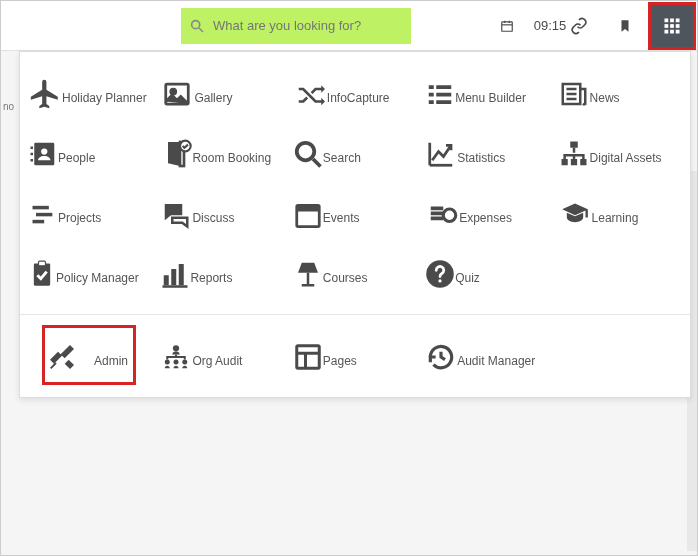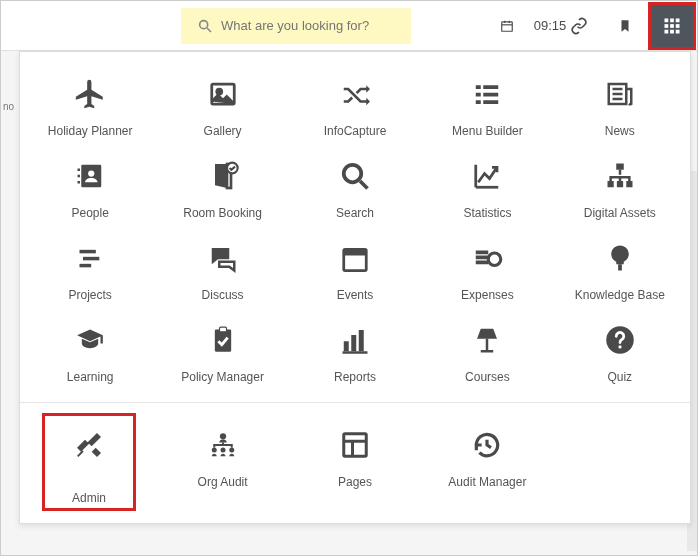--- a/index.html
+++ b/index.html
@@ -16,25 +16,25 @@
     display: flex;
     align-items: center;
     height: 50px;
     background: #fff;
     border-bottom: 1px solid #e0e0e0;
     padding: 0 0 0 0;
   }
   .searchbox {
     display: flex;
     align-items: center;
-    background: #fef9c3;
+    background: #bef264;
     height: 36px;
     margin-left: 180px;
     width: 230px;
-    padding: 0 16px;
+    padding: 0 8px;
     color: #888;
   }
   .searchbox input {
     border: none;
     background: transparent;
     outline: none;
     font-size: 13px;
     margin-left: 8px;
     width: 180px;
     color: #555;
@@ -73,21 +73,21 @@
     border: 1px solid #ddd;
     box-shadow: 0 2px 6px rgba(0,0,0,0.1);
   }
   .grid5 {
     display: grid;
     grid-template-columns: repeat(5, 1fr);
     padding: 10px 4px 12px 4px;
   }
   .cell {
     display: flex;
-    flex-direction: column;
+    flex-direction: row;
     align-items: center;
     justify-content: flex-start;
     padding: 10px 4px 6px 4px;
     cursor: pointer;
     text-align:center;
   }
   .cell .iconwrap {
     height: 44px;
     display:flex;align-items:center;justify-content:center;
     color:#4a4a4a;
@@ -321,29 +321,20 @@
       <div class="iconwrap">
         <svg width="34" height="30" viewBox="0 0 24 24" fill="#4a4a4a">
             <rect x="3" y="6" width="10" height="3"></rect>
             <rect x="3" y="10" width="10" height="3"></rect>
             <rect x="3" y="14" width="10" height="3"></rect>
             <circle cx="18" cy="13" r="5" fill="none" stroke="#4a4a4a" stroke-width="2.5"></circle>
           </svg>
       </div>
       <div class="lbl">Expenses</div>
     </div>
-    <div class="cell">
-      <div class="iconwrap">
-        <svg width="30" height="32" viewBox="0 0 24 24" fill="#4a4a4a">
-            <path d="M12 2c4 0 7 3 7 7 0 3-2 5-4 6v2h-6v-2c-2-1-4-3-4-6 0-4 3-7 7-7z"></path>
-            <rect x="10.5" y="17" width="3" height="5"></rect>
-          </svg>
-      </div>
-      <div class="lbl">Knowledge Base</div>
-    </div>
 
     <div class="cell">
       <div class="iconwrap">
         <svg width="34" height="28" viewBox="0 0 24 24" fill="#4a4a4a">
             <path d="M12 3L1 8l11 5 9-4.1V15h2V8z"></path>
             <path d="M5 11v4c0 2 3 4 7 4s7-2 7-4v-4l-7 3z"></path>
           </svg>
       </div>
       <div class="lbl">Learning</div>
     </div>

